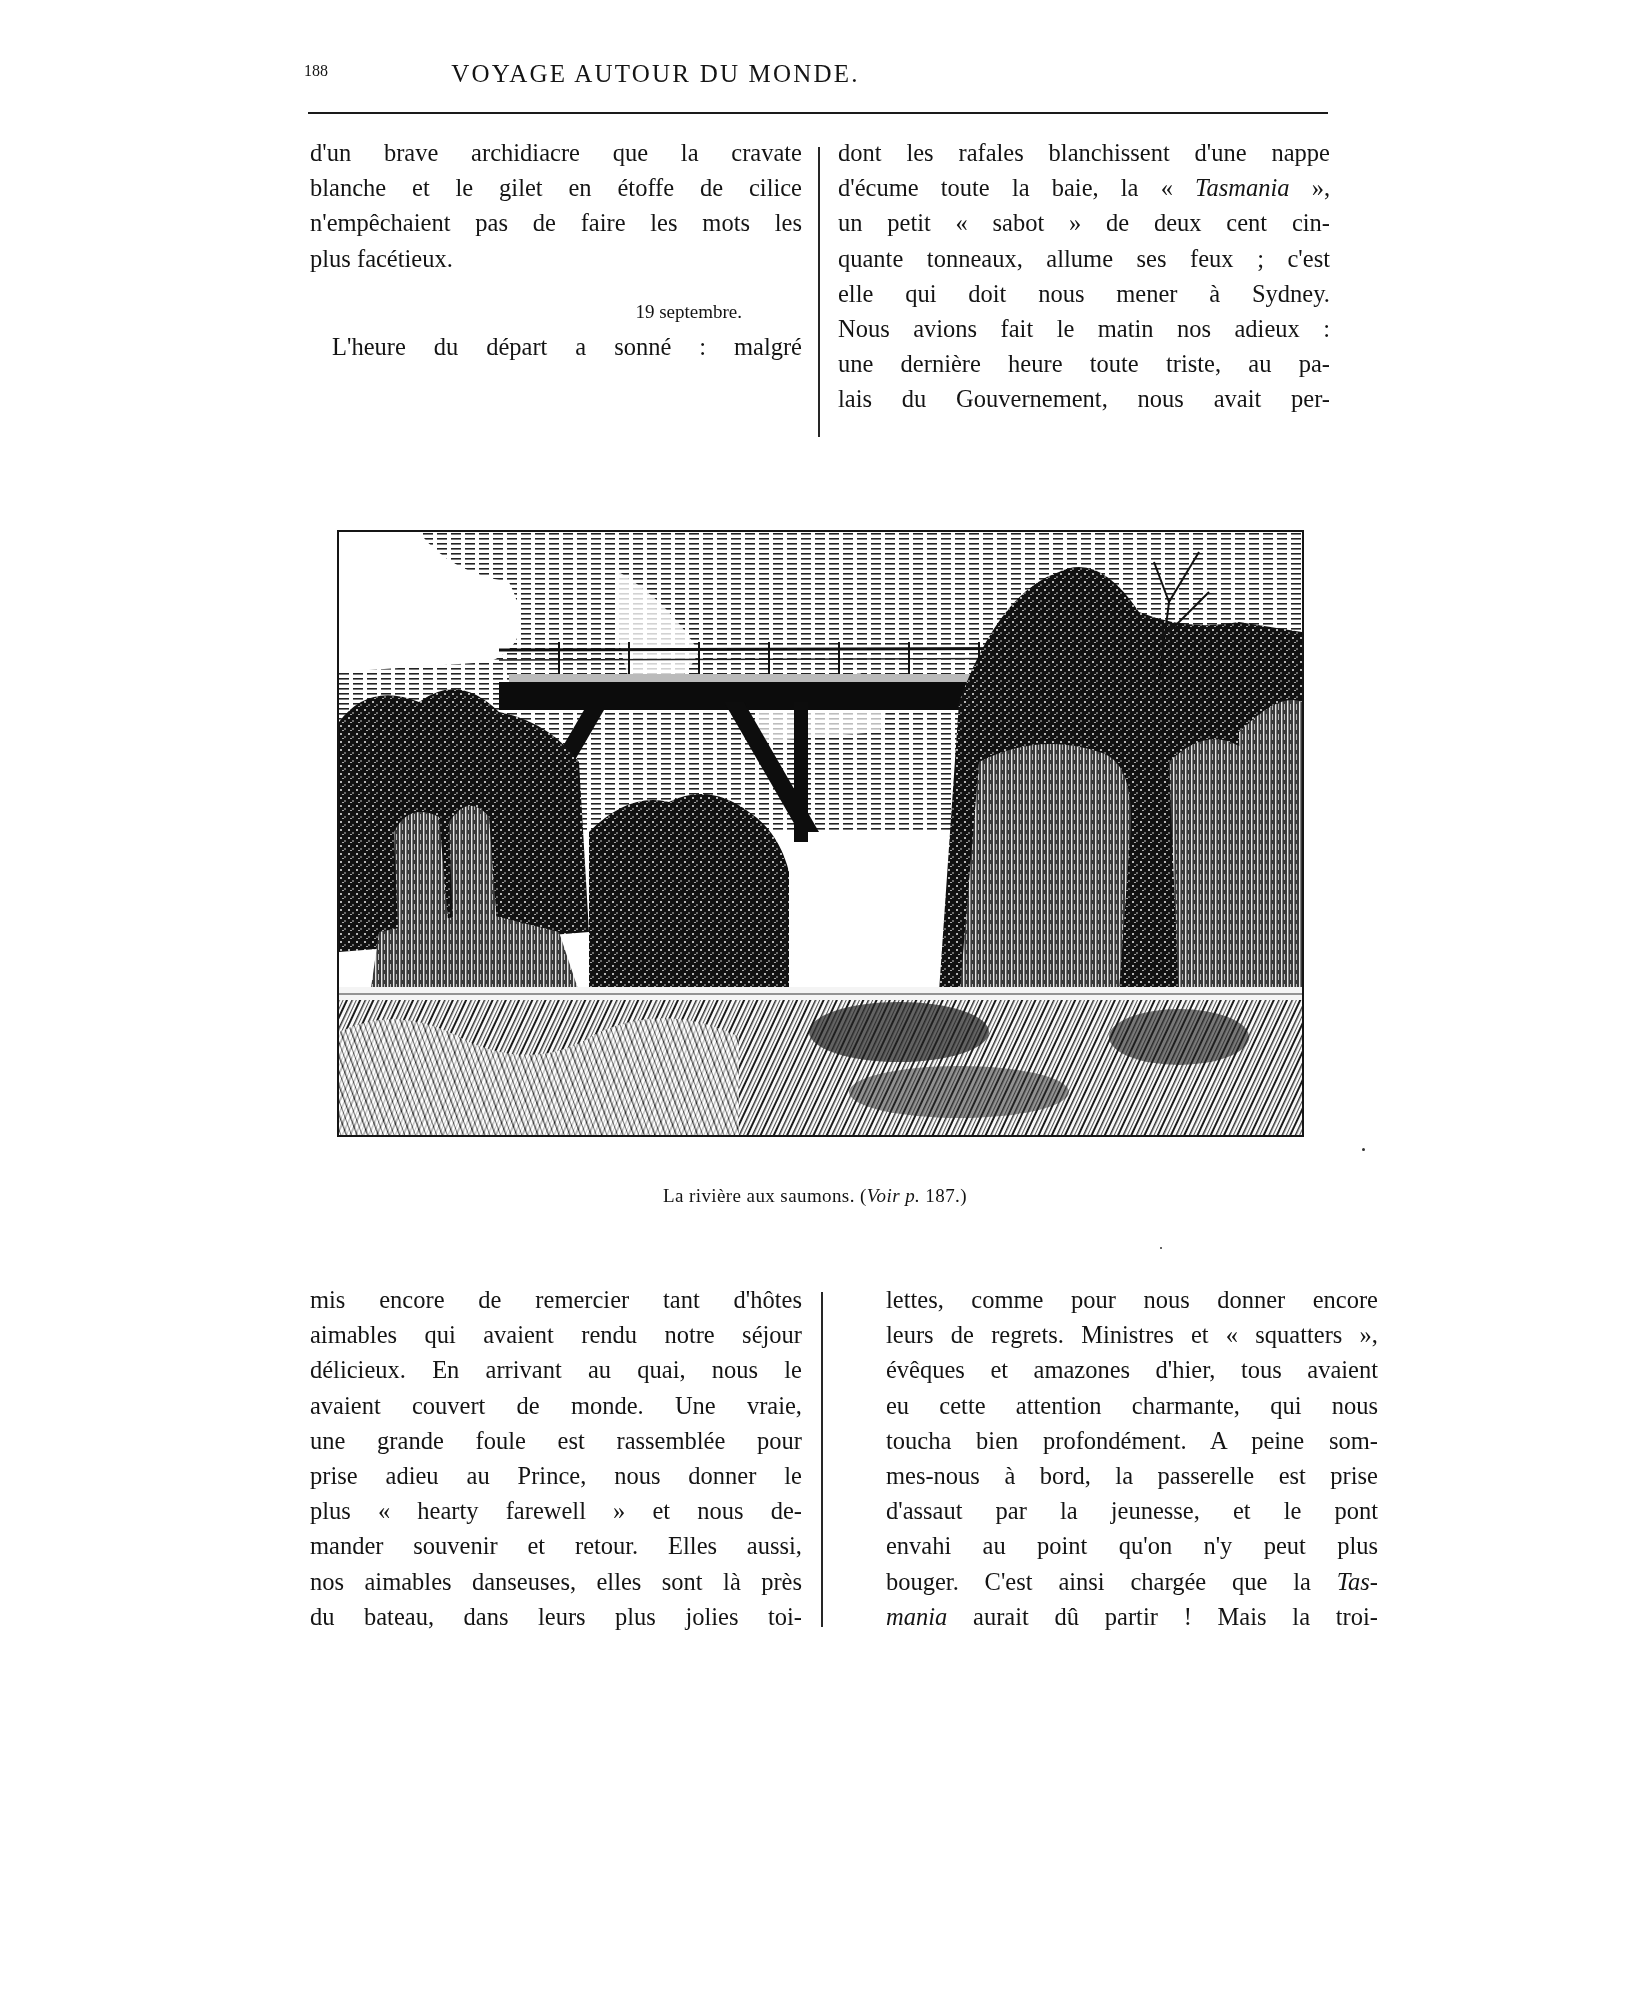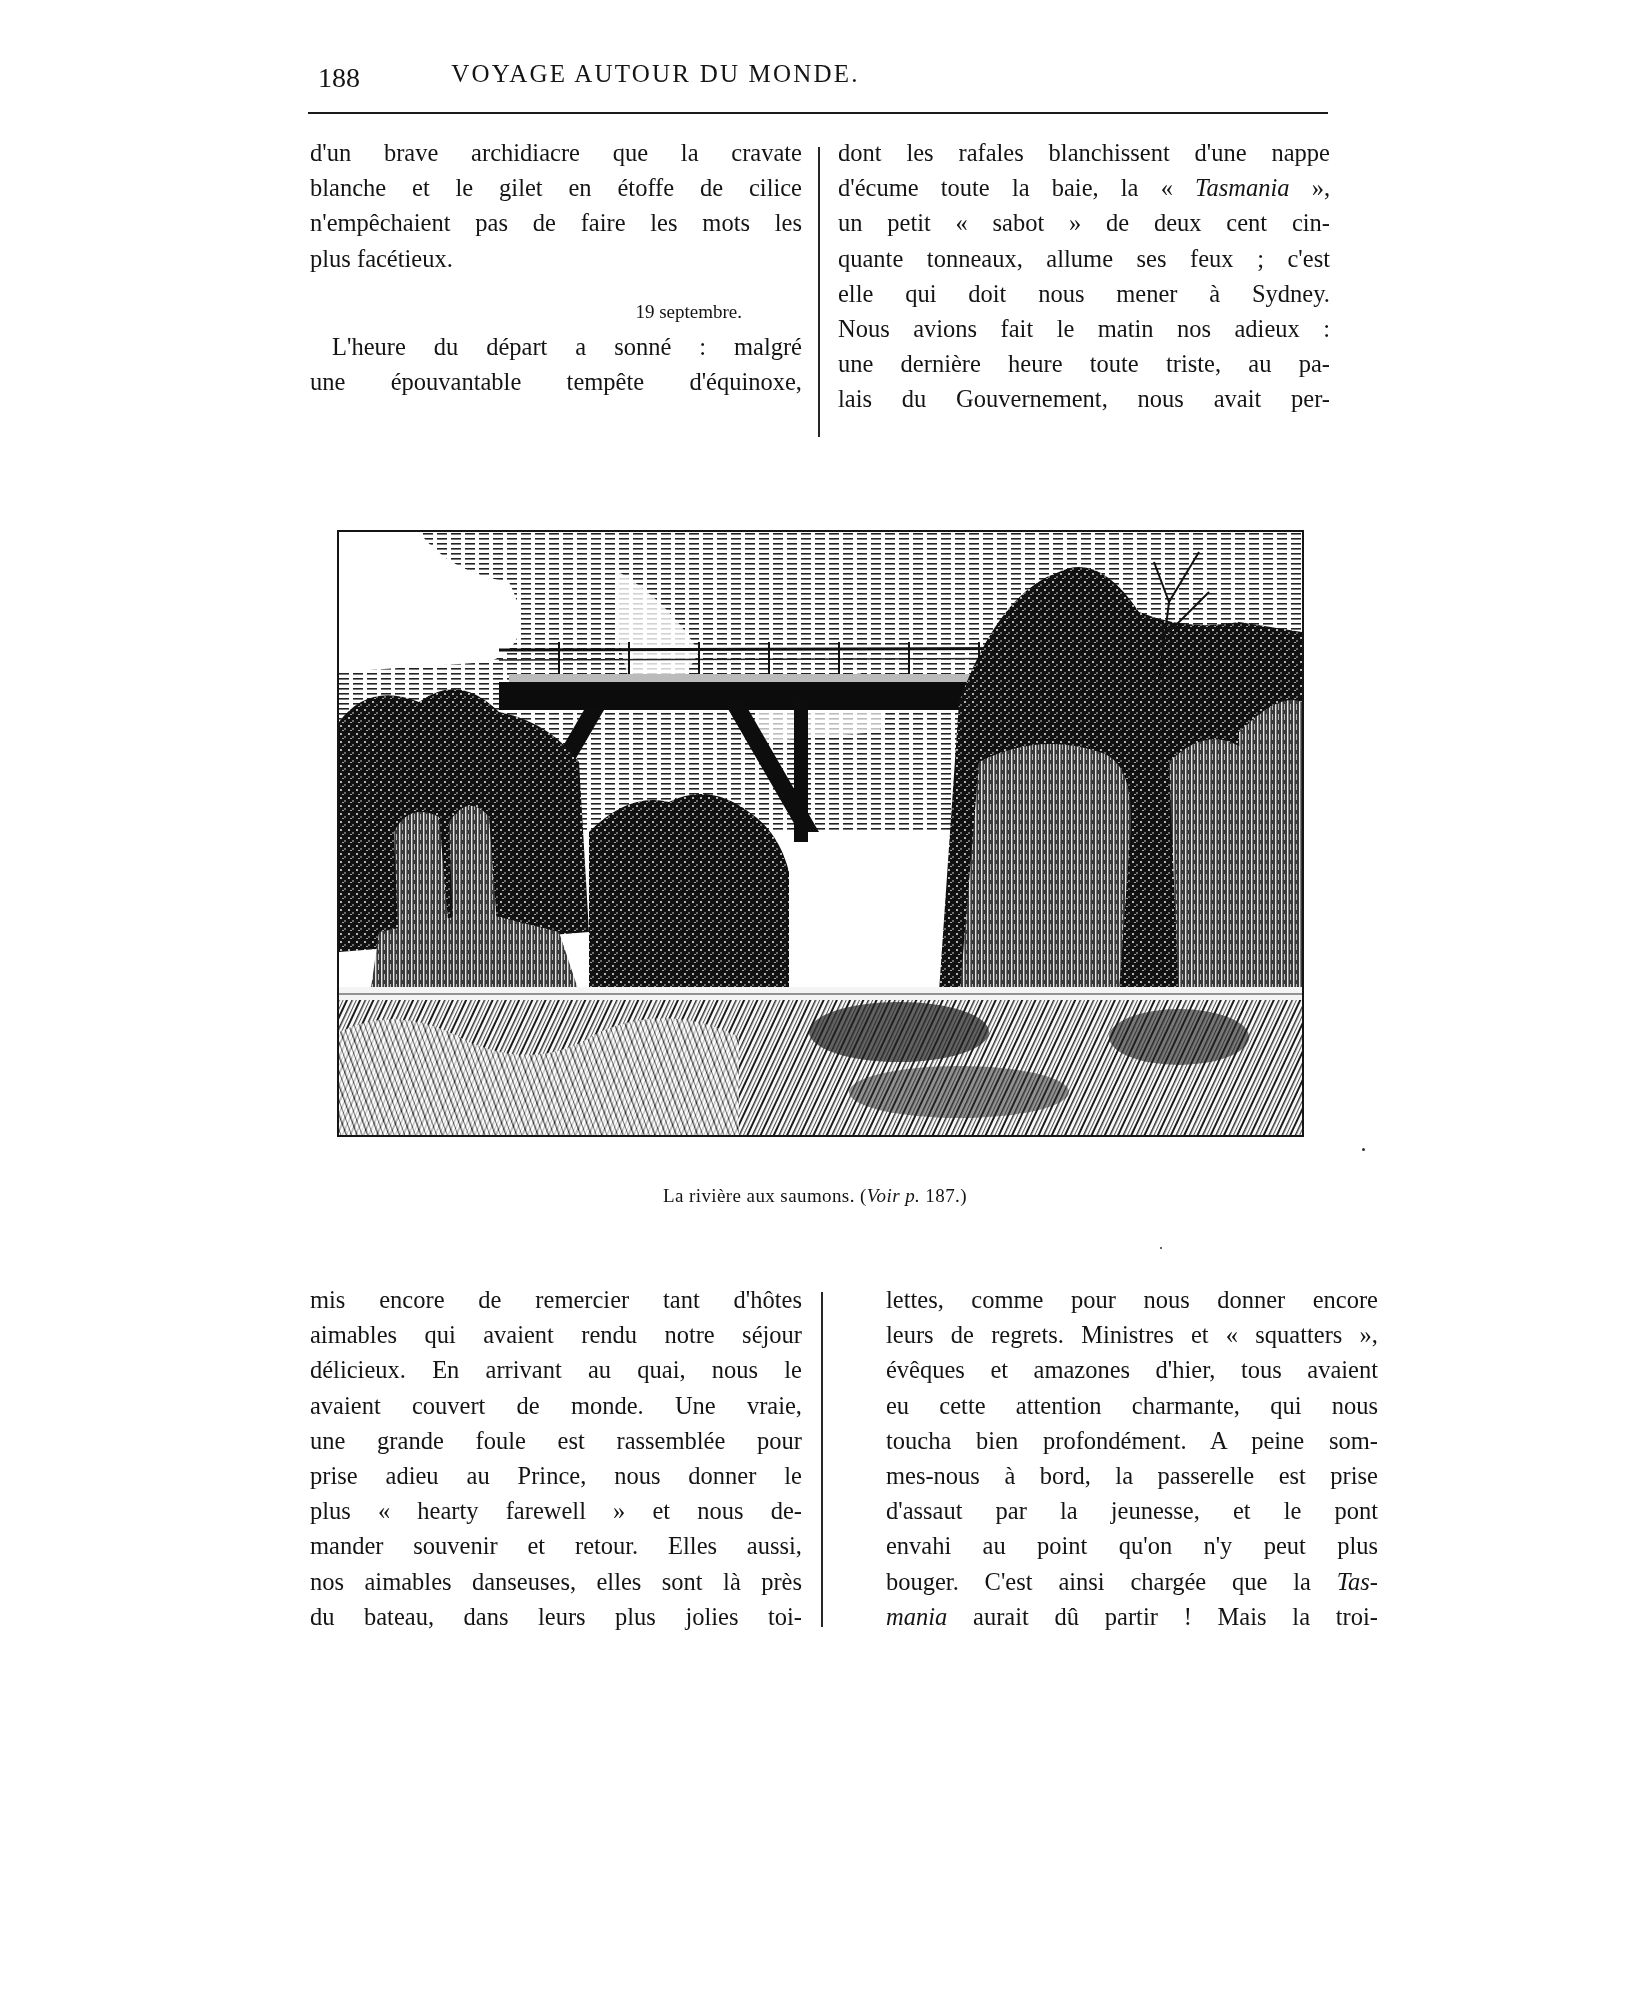--- a/index.html
+++ b/index.html
@@ -1,21 +1,21 @@
 <!DOCTYPE html>
 <html><head>
 <meta charset="utf-8">
 <style>
   html, body { margin: 0; padding: 0; background: #ffffff; }
   body { width: 1630px; height: 2000px; position: relative; overflow: hidden;
          font-family: "Liberation Serif", "DejaVu Serif", serif; color: #141414; }
   .abs { position: absolute; }
 
   
-  .page-number { left: 318px; top: 62px; font-size: 28px; letter-spacing: 0px; }
+  .page-number { left: 304px; top: 62px; font-size: 16px; letter-spacing: 0px; }
   .running-title { left: 0; width: 1308px; top: 60px; text-align: center; font-size: 25px;
                    letter-spacing: 2.2px; padding-left: 3px; box-sizing: border-box; }
   .head-rule { left: 308px; top: 112px; width: 1020px; height: 2px; background: #1a1a1a; }
 
   
   .col { width: 492px; font-size: 24.5px; line-height: 35.2px; }
   .col .line { display: block; text-align: justify; text-align-last: justify; white-space: nowrap; height: 35.2px; }
   .col .line.last { text-align-last: left; }
   .col .line.indent { padding-left: 22px; box-sizing: border-box; }
   .col .line.right { text-align: right; text-align-last: right; font-size: 19px; padding-right: 60px; box-sizing: border-box; }
@@ -38,21 +38,20 @@
 <div class="abs head-rule"></div>
 
 <div class="abs col" style="left:310px; top:135px;">
   <span class="line">d'un brave archidiacre que la cravate</span>
   <span class="line">blanche et le gilet en étoffe de cilice</span>
   <span class="line">n'empêchaient pas de faire les mots les</span>
   <span class="line last">plus facétieux.</span>
   <span class="gap"></span>
   <span class="line right">19 septembre.</span>
   <span class="line indent">L'heure du départ a sonné : malgré</span>
-  <span class="line">une épouvantable tempête d'équinoxe,</span>
 </div>
 
 <div class="abs col-divider" style="left:818px; top:147px; height:290px;"></div>
 
 <div class="abs col" style="left:838px; top:135px;">
   <span class="line">dont les rafales blanchissent d'une nappe</span>
   <span class="line">d'écume toute la baie, la « <em>Tasmania</em> »,</span>
   <span class="line">un petit « sabot » de deux cent cin-</span>
   <span class="line">quante tonneaux, allume ses feux ; c'est</span>
   <span class="line">elle qui doit nous mener à Sydney.</span>

